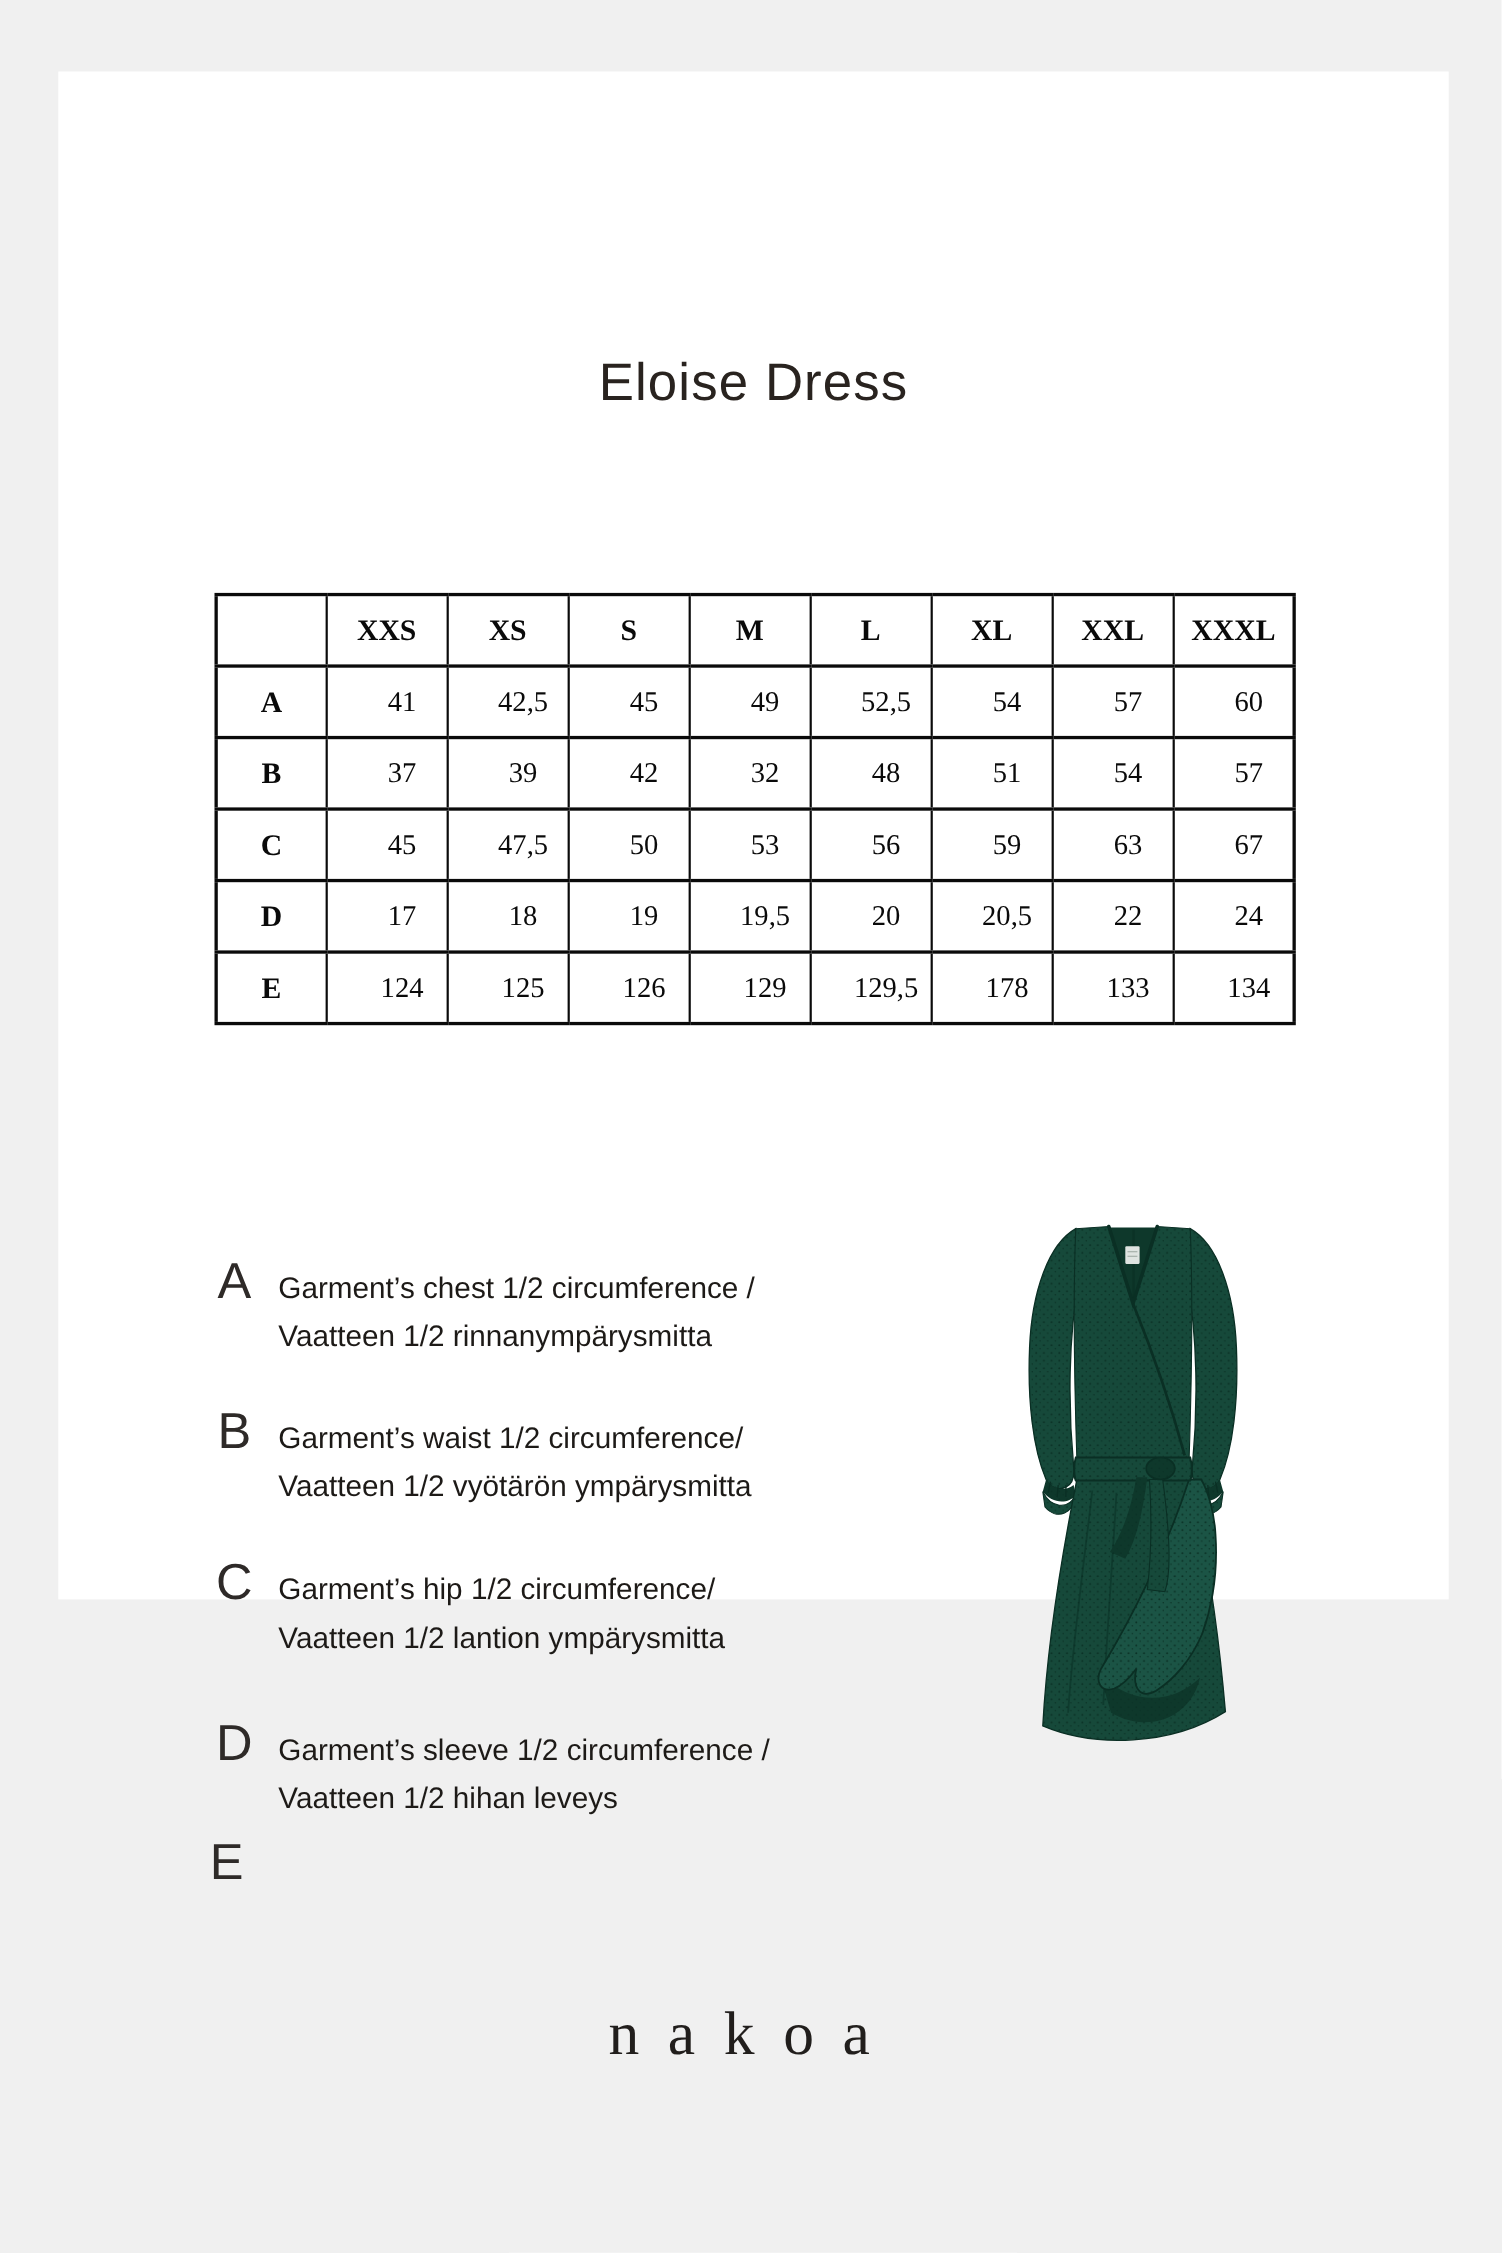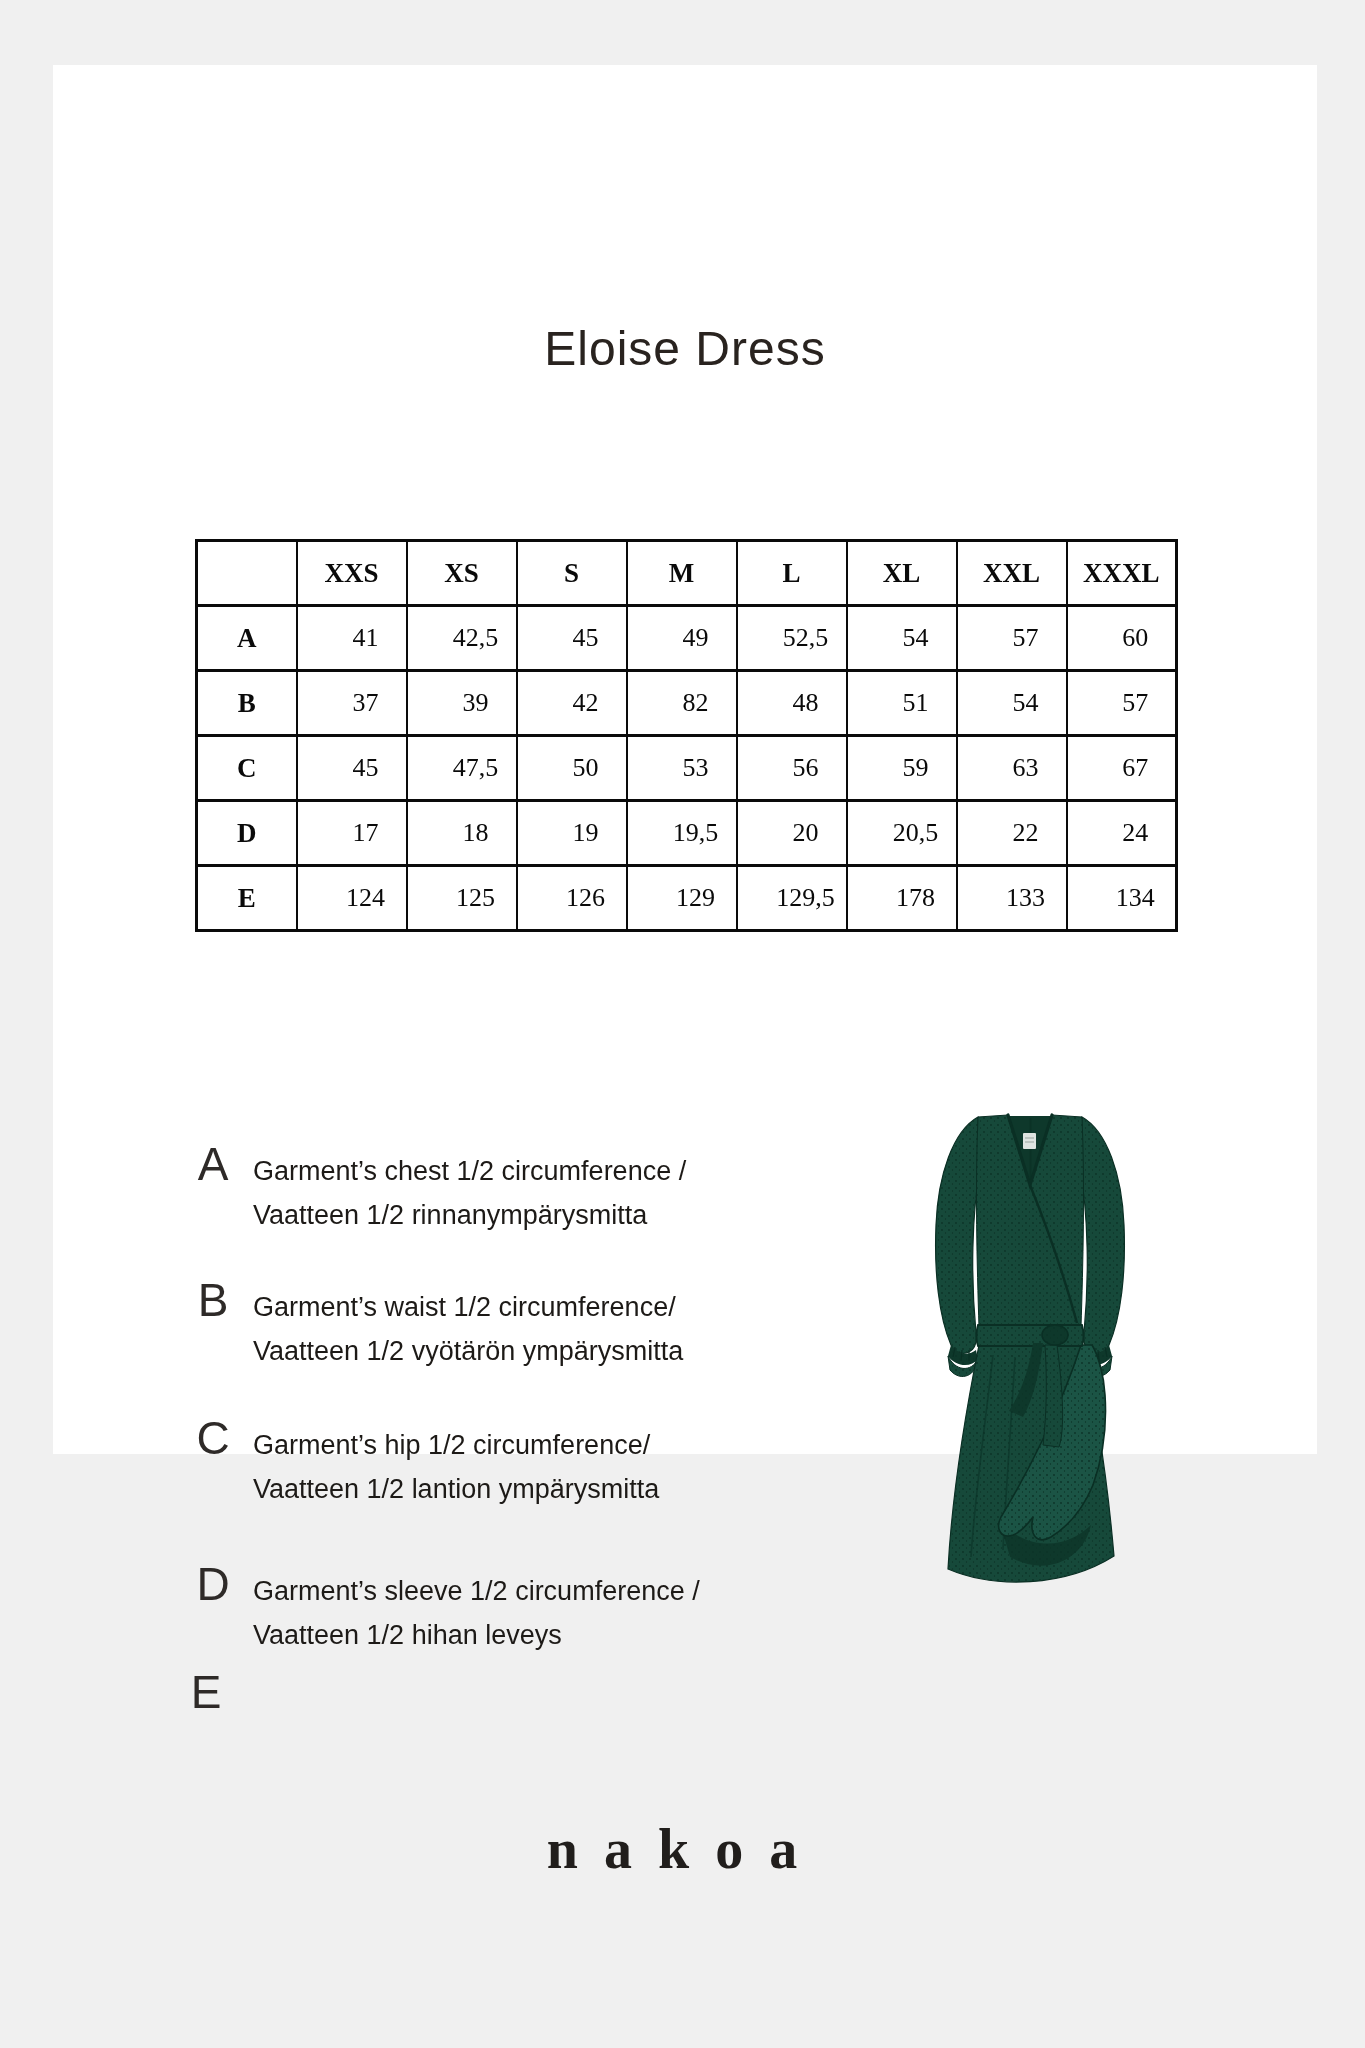--- a/index.html
+++ b/index.html
@@ -104,21 +104,21 @@
     width:250px; height:500px;
   }
   .product svg{width:100%;height:100%;display:block;}
   
   .brand{
     position:absolute;
     top:1752px; left:0; width:100%;
     text-align:center;
     font-family:"Liberation Serif", serif;
     font-size:56px;
-    font-weight:700;
+    font-weight:400;
     letter-spacing:26px;
     color:#211e1c;
   }
 </style>
 </head>
 <body>
 
 <div class="card">
 
   <h1 class="title">Eloise Dress</h1>
@@ -151,21 +151,21 @@
             <td>52,5</td>
             <td>54</td>
             <td>57</td>
             <td>60</td>
           </tr>
           <tr>
             <th>B</th>
             <td>37</td>
             <td>39</td>
             <td>42</td>
-            <td>82</td>
+            <td>32</td>
             <td>48</td>
             <td>51</td>
             <td>54</td>
             <td>57</td>
           </tr>
           <tr>
             <th>C</th>
             <td>45</td>
             <td>47,5</td>
             <td>50</td>

